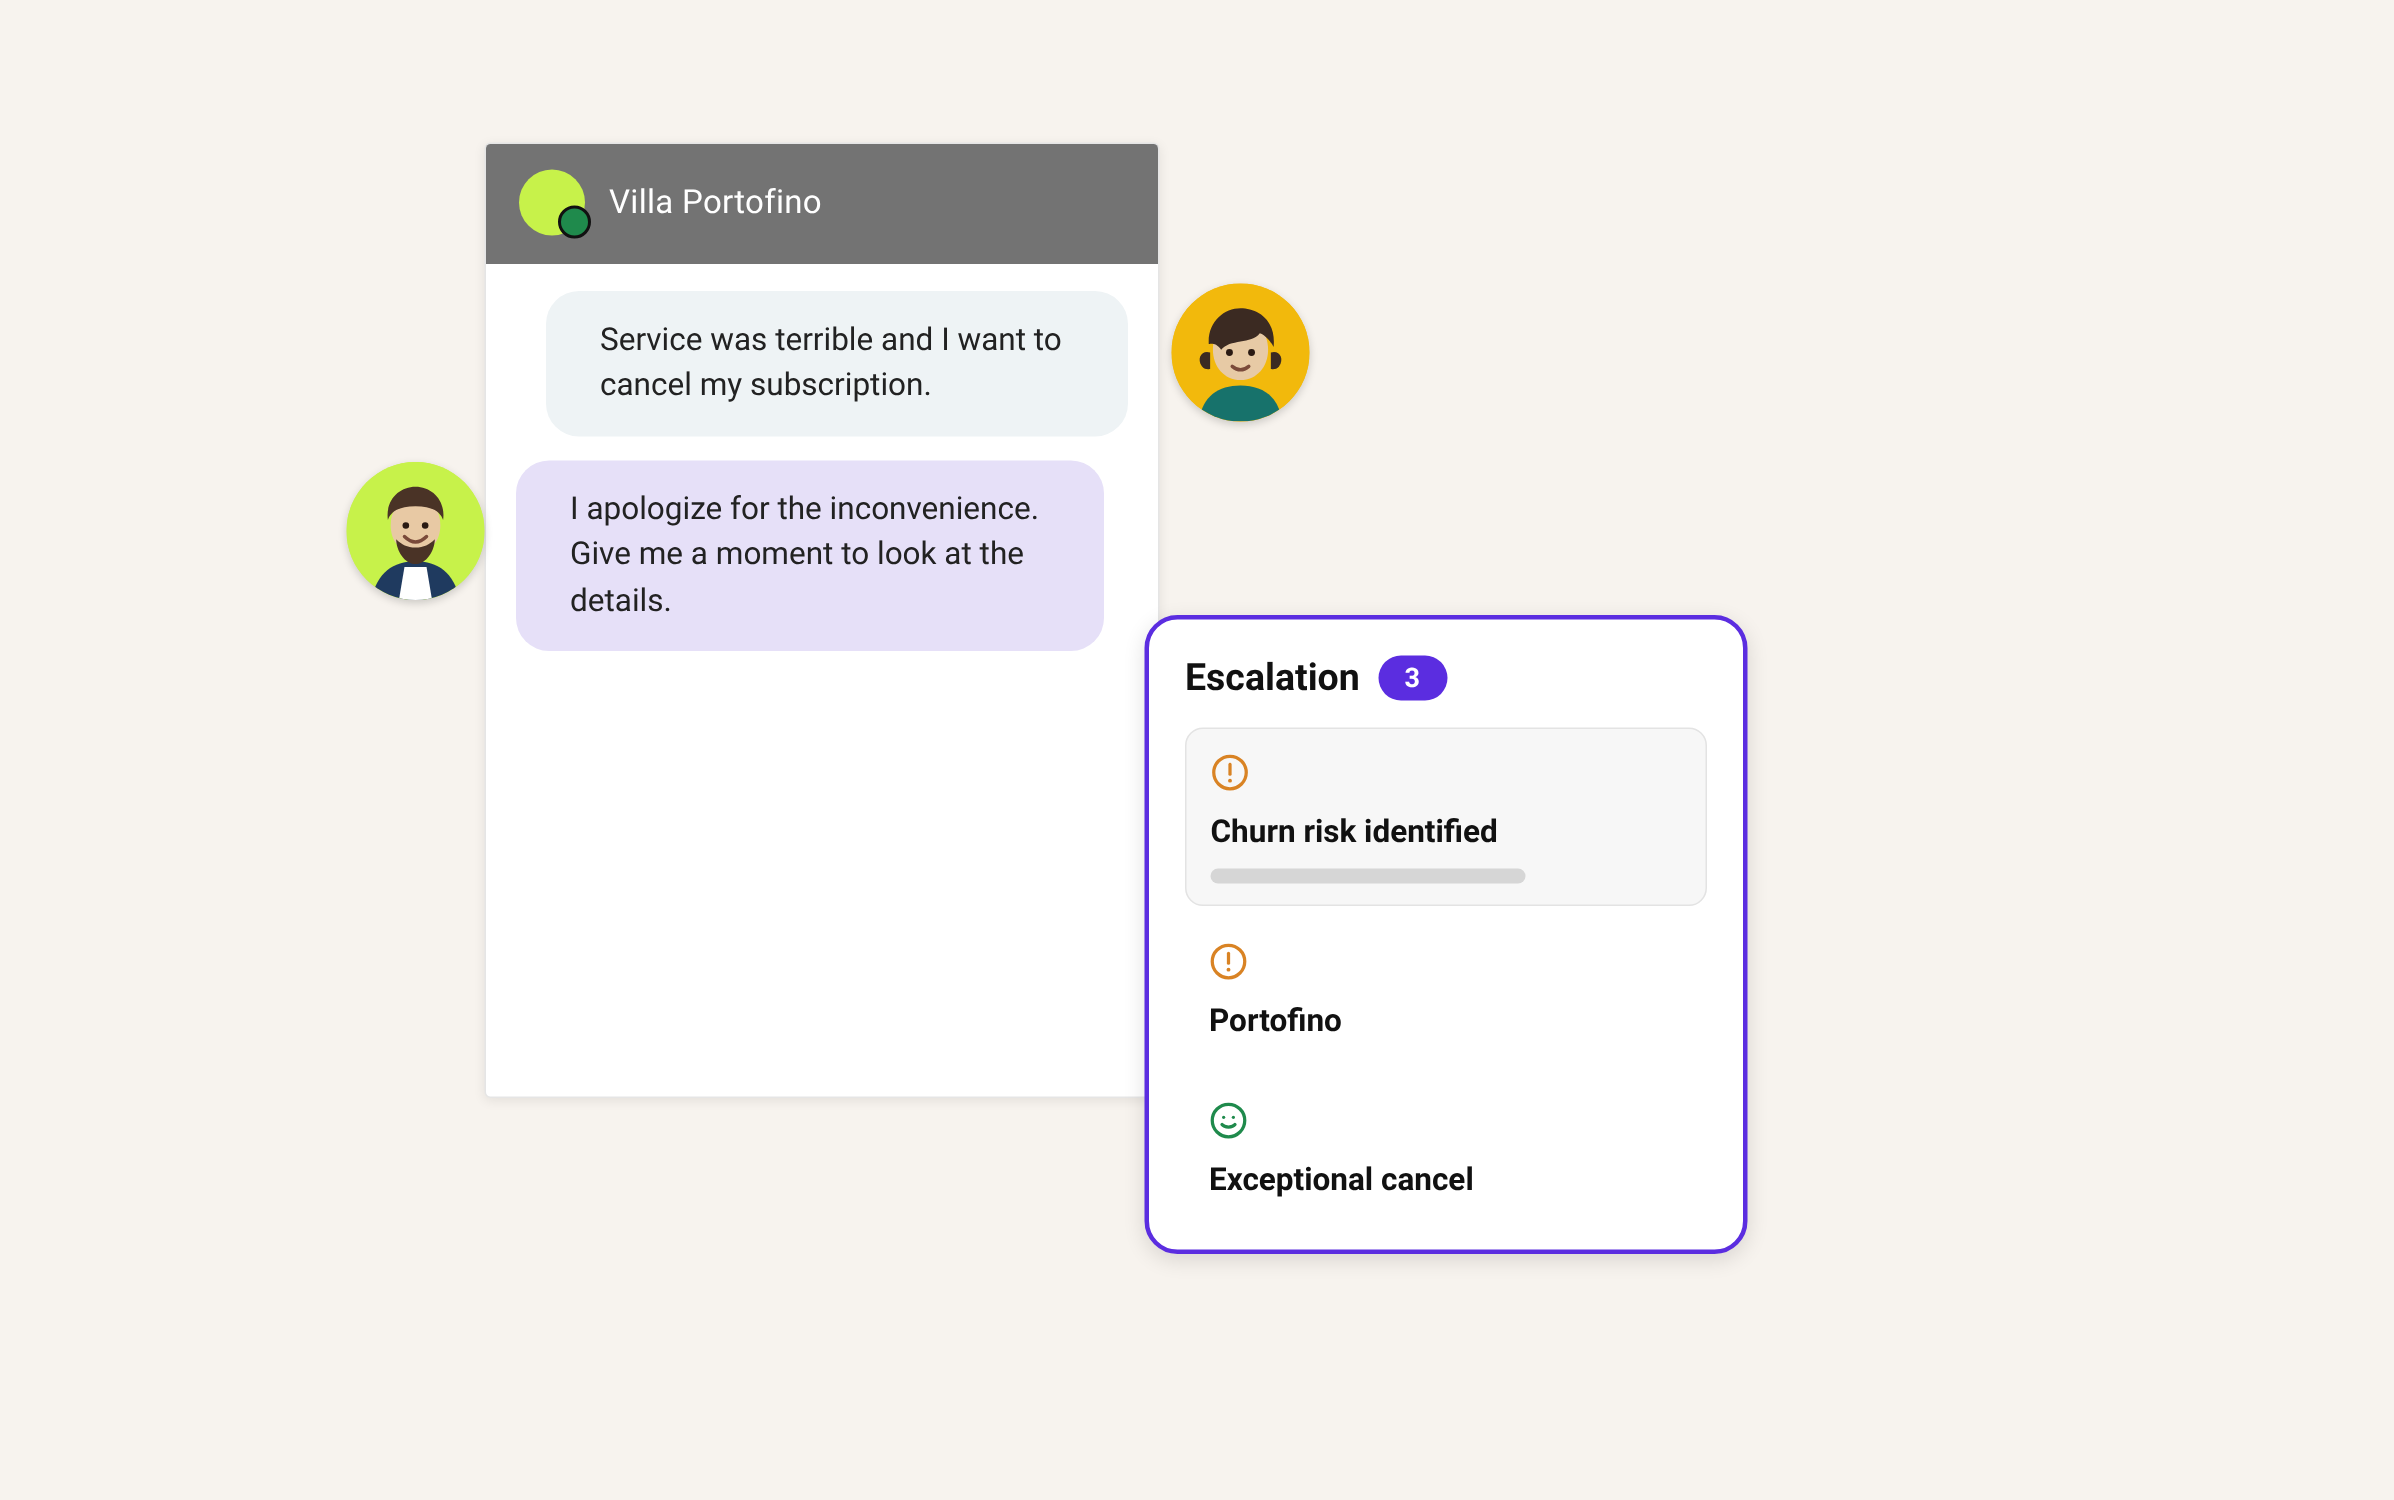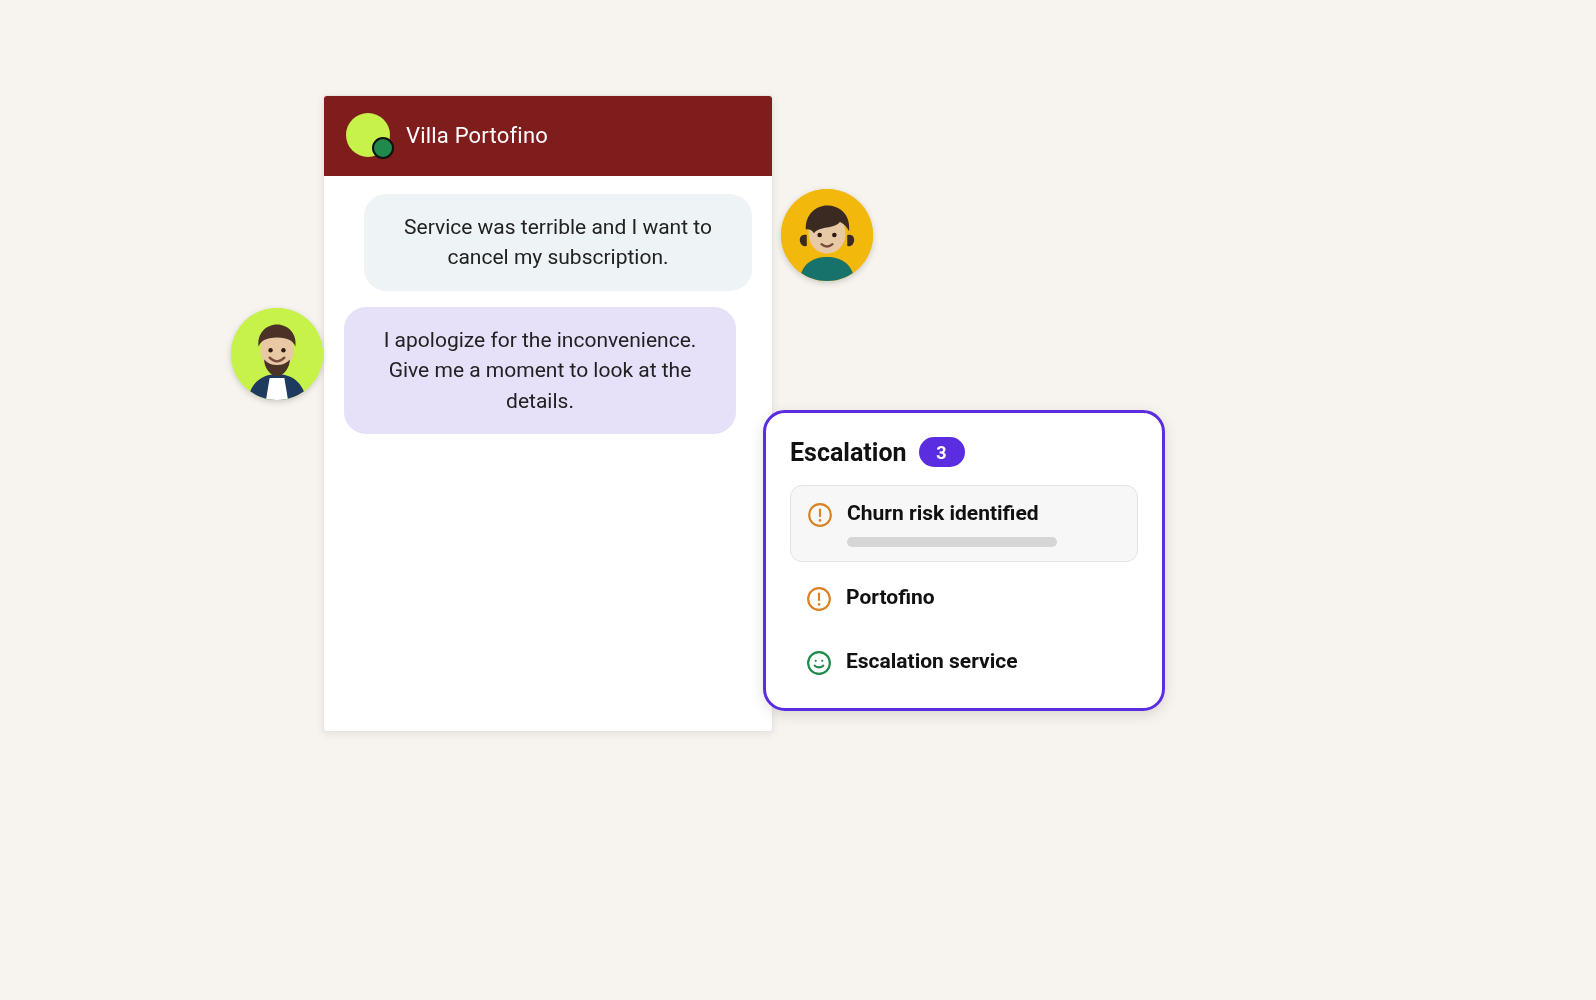--- a/index.html
+++ b/index.html
@@ -25,21 +25,21 @@
     top: 95px;
     width: 448px;
     height: 635px;
     background: #ffffff;
     border: 1px solid #e5e5e5;
     border-radius: 4px;
     box-shadow: 0 2px 8px rgba(0,0,0,0.08);
     overflow: hidden;
   }
   .chat-header {
-    background: #7f1d1d;
+    background: #737373;
     color: #ffffff;
     display: flex;
     align-items: center;
     gap: 16px;
     padding: 16px 22px 18px 22px;
     height: 80px;
     box-sizing: border-box;
   }
   .header-avatar {
     position: relative;
@@ -76,21 +76,20 @@
     flex-direction: column;
     gap: 16px;
   }
   .bubble {
     max-width: 386px;
     padding: 18px 36px;
     border-radius: 22px;
     font-size: 21px;
     line-height: 1.45;
     color: #222;
-    text-align: center;
   }
   .bubble.customer {
     background: #eef3f5;
     align-self: flex-end;
     margin-left: 20px;
   }
   .bubble.agent {
     background: #e6e0f8;
     align-self: flex-start;
     margin-right: 16px;
@@ -164,20 +163,21 @@
     flex-direction: column;
     gap: 8px;
   }
   .sp-item {
     display: flex;
     align-items: flex-start;
     gap: 14px;
     padding: 14px 16px;
     border-radius: 12px;
     cursor: pointer;
+    flex-direction: column;
   }
   .sp-item.selected {
     background: #f7f7f7;
     border: 1px solid #e3e3e3;
   }
   .sp-item .ico {
     flex: 0 0 26px;
     width: 26px;
     height: 26px;
     display: inline-flex;
@@ -291,20 +291,20 @@
       <div class="sp-item">
         <span class="ico">
           <svg viewBox="0 0 24 24" width="26" height="26" fill="none" class="stroke-green" stroke-width="2" stroke-linecap="round" stroke-linejoin="round">
             <circle cx="12" cy="12" r="10"></circle>
             <circle cx="9" cy="10" r="1" fill="#1f8a4c" stroke="none"></circle>
             <circle cx="15" cy="10" r="1" fill="#1f8a4c" stroke="none"></circle>
             <path d="M8 14.5 C9.5 16.5 14.5 16.5 16 14.5"></path>
           </svg>
         </span>
         <span class="sp-text-col">
-          <span class="label">Escalation service</span>
+          <span class="label">Exceptional cancel</span>
         </span>
       </div>
 
     </div>
   </div>
 
 </div>
 
 </body></html>

